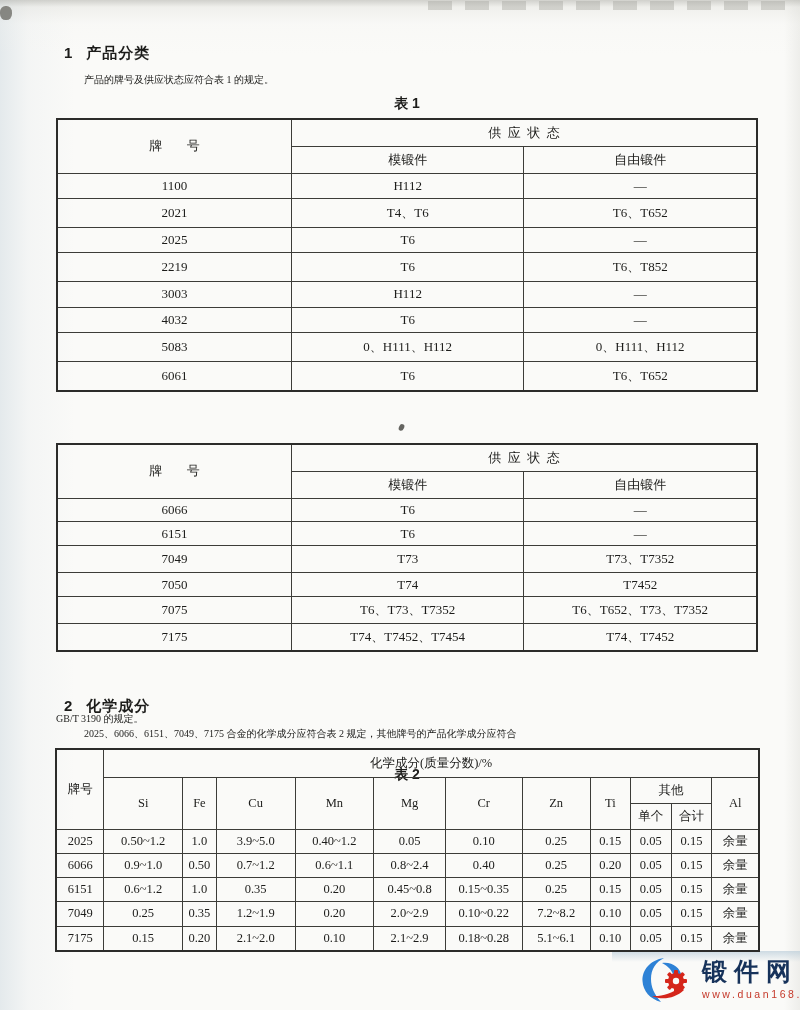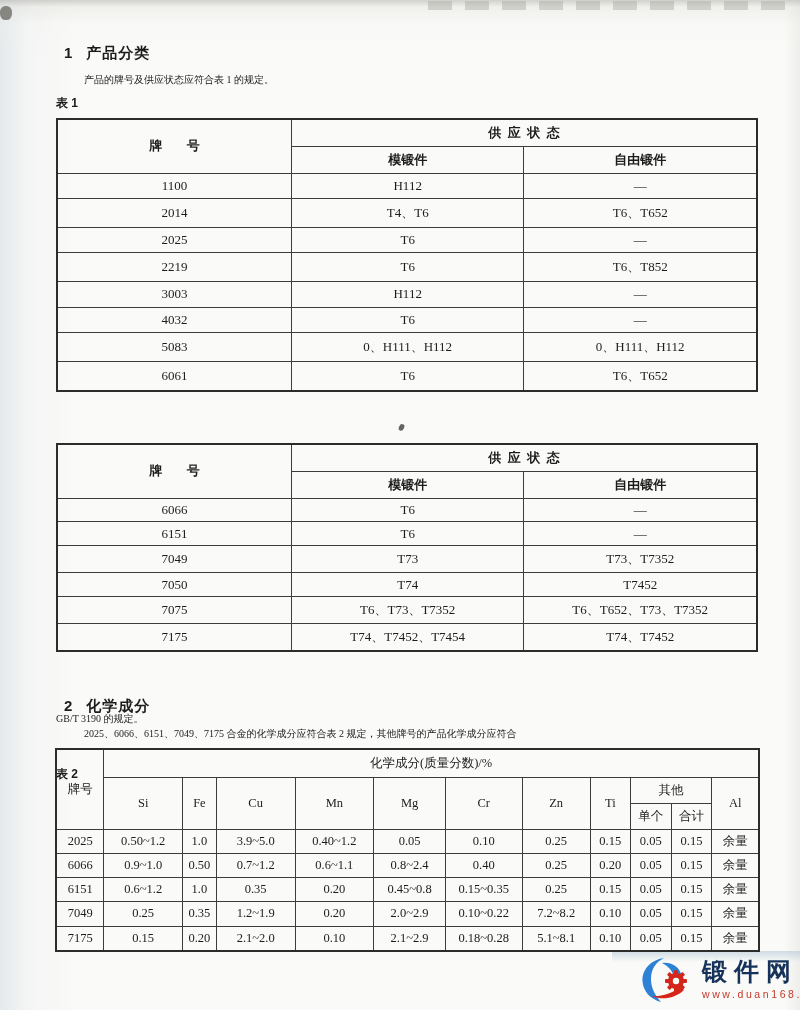--- a/index.html
+++ b/index.html
@@ -10,33 +10,33 @@
     background-color:#fafaf8;
     background-image:
       linear-gradient(180deg, rgba(175,175,168,.55) 0px, rgba(220,220,214,.35) 7px, rgba(242,242,238,.18) 24px, rgba(250,250,248,0) 55px),
       linear-gradient(90deg, rgba(210,220,226,.55) 0px, rgba(232,236,238,.35) 28px, rgba(250,250,248,0) 75px),
       linear-gradient(270deg, rgba(222,222,218,.45) 0px, rgba(250,250,248,0) 16px);
   }
   .abs{position:absolute;}
   .h{font-family:"Liberation Sans", sans-serif;font-weight:bold;font-size:15px;letter-spacing:1px;}
   .h .num{margin-right:13px;}
   .para{font-size:10px;line-height:20px;}
-  .cap{left:56px;width:702px;font-family:"Liberation Sans", sans-serif;font-weight:bold;font-size:12px;}
+  .cap{left:56px;width:702px;text-align:center;font-family:"Liberation Sans", sans-serif;font-weight:bold;font-size:14px;}
   table.tbl{
     position:absolute;border-collapse:collapse;table-layout:fixed;
     border:2px solid #2c2c2a;
   }
   .tbl td{
     border:1px solid #3c3c38;text-align:center;vertical-align:middle;
     padding:0;font-size:13px;overflow:hidden;white-space:nowrap;
   }
   .t1{left:56px;top:118px;width:702px;height:274px;}
   .t1b{left:56px;top:443px;width:702px;height:209px;}
   .t1 tr.hr, .t1b tr.hr{height:27px;}
-  .t1 td.hd, .t1b td.hd{font-weight:bold;}
+  .t1 td.hd, .t1b td.hd{font-weight:normal;}
   .sp2{letter-spacing:1.9em;padding-left:1.9em;}
   .sp1{letter-spacing:.5em;padding-left:.5em;}
   .t2{left:55px;top:748px;width:705px;height:204px;}
   .t2 td{font-size:12.5px;}
   .t2 tr.r1{height:28px;}
   .t2 tr.r2{height:26px;}
   .t2 tr.r3{height:26px;}
   
   .dashes{left:428px;top:1px;width:366px;height:9px;opacity:.45;
     background:repeating-linear-gradient(90deg,#a9a9a2 0 24px,rgba(0,0,0,0) 24px 37px);}
@@ -83,21 +83,21 @@
     <tr class="hr">
       <td class="hd">模锻件</td>
       <td class="hd">自由锻件</td>
     </tr>
     <tr>
           <td>1100</td>
           <td>H112</td>
           <td>—</td>
         </tr>
     <tr>
-          <td>2014</td>
+          <td>2021</td>
           <td>T4、T6</td>
           <td>T6、T652</td>
         </tr>
     <tr>
           <td>2025</td>
           <td>T6</td>
           <td>—</td>
         </tr>
     <tr>
           <td>2219</td>
@@ -276,21 +276,21 @@
           <td>余量</td>
         </tr>
     <tr>
           <td>7175</td>
           <td>0.15</td>
           <td>0.20</td>
           <td>2.1~2.0</td>
           <td>0.10</td>
           <td>2.1~2.9</td>
           <td>0.18~0.28</td>
-          <td>5.1~8.1</td>
+          <td>5.1~6.1</td>
           <td>0.10</td>
           <td>0.05</td>
           <td>0.15</td>
           <td>余量</td>
         </tr>
   </tbody>
     </table>
 
   <div class="abs logo">
     <svg width="56" height="48" viewBox="0 0 56 48">

